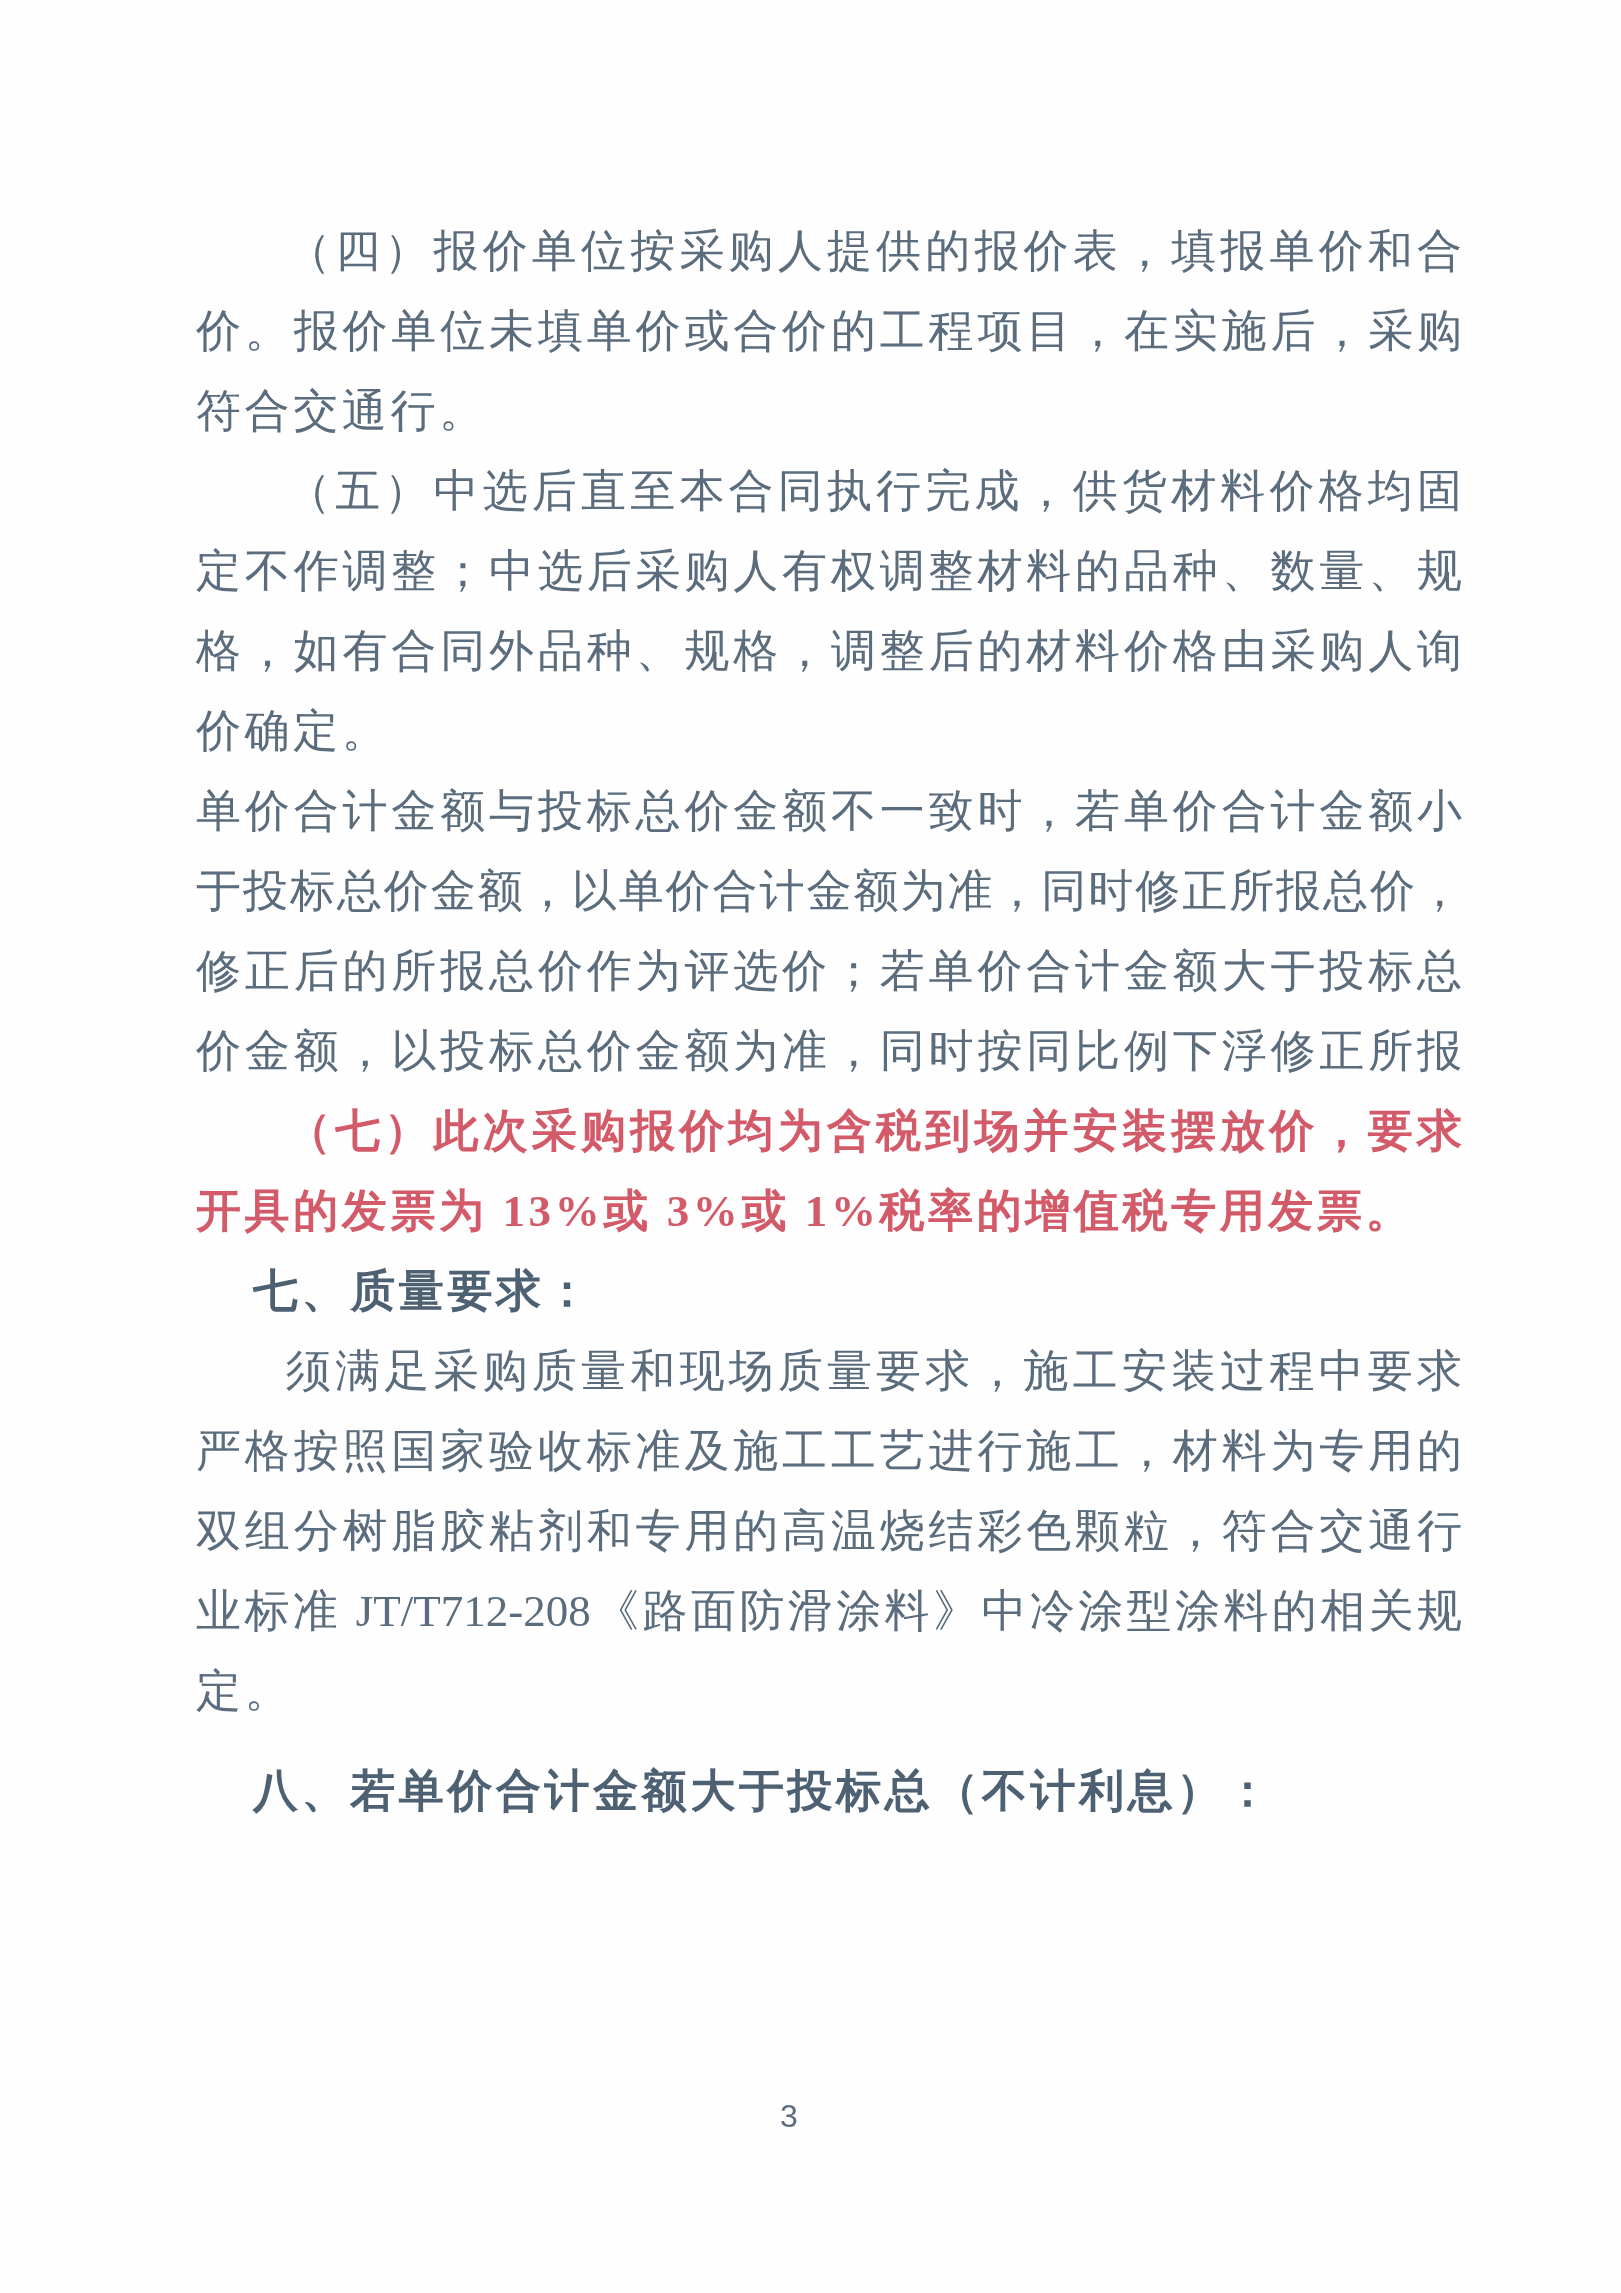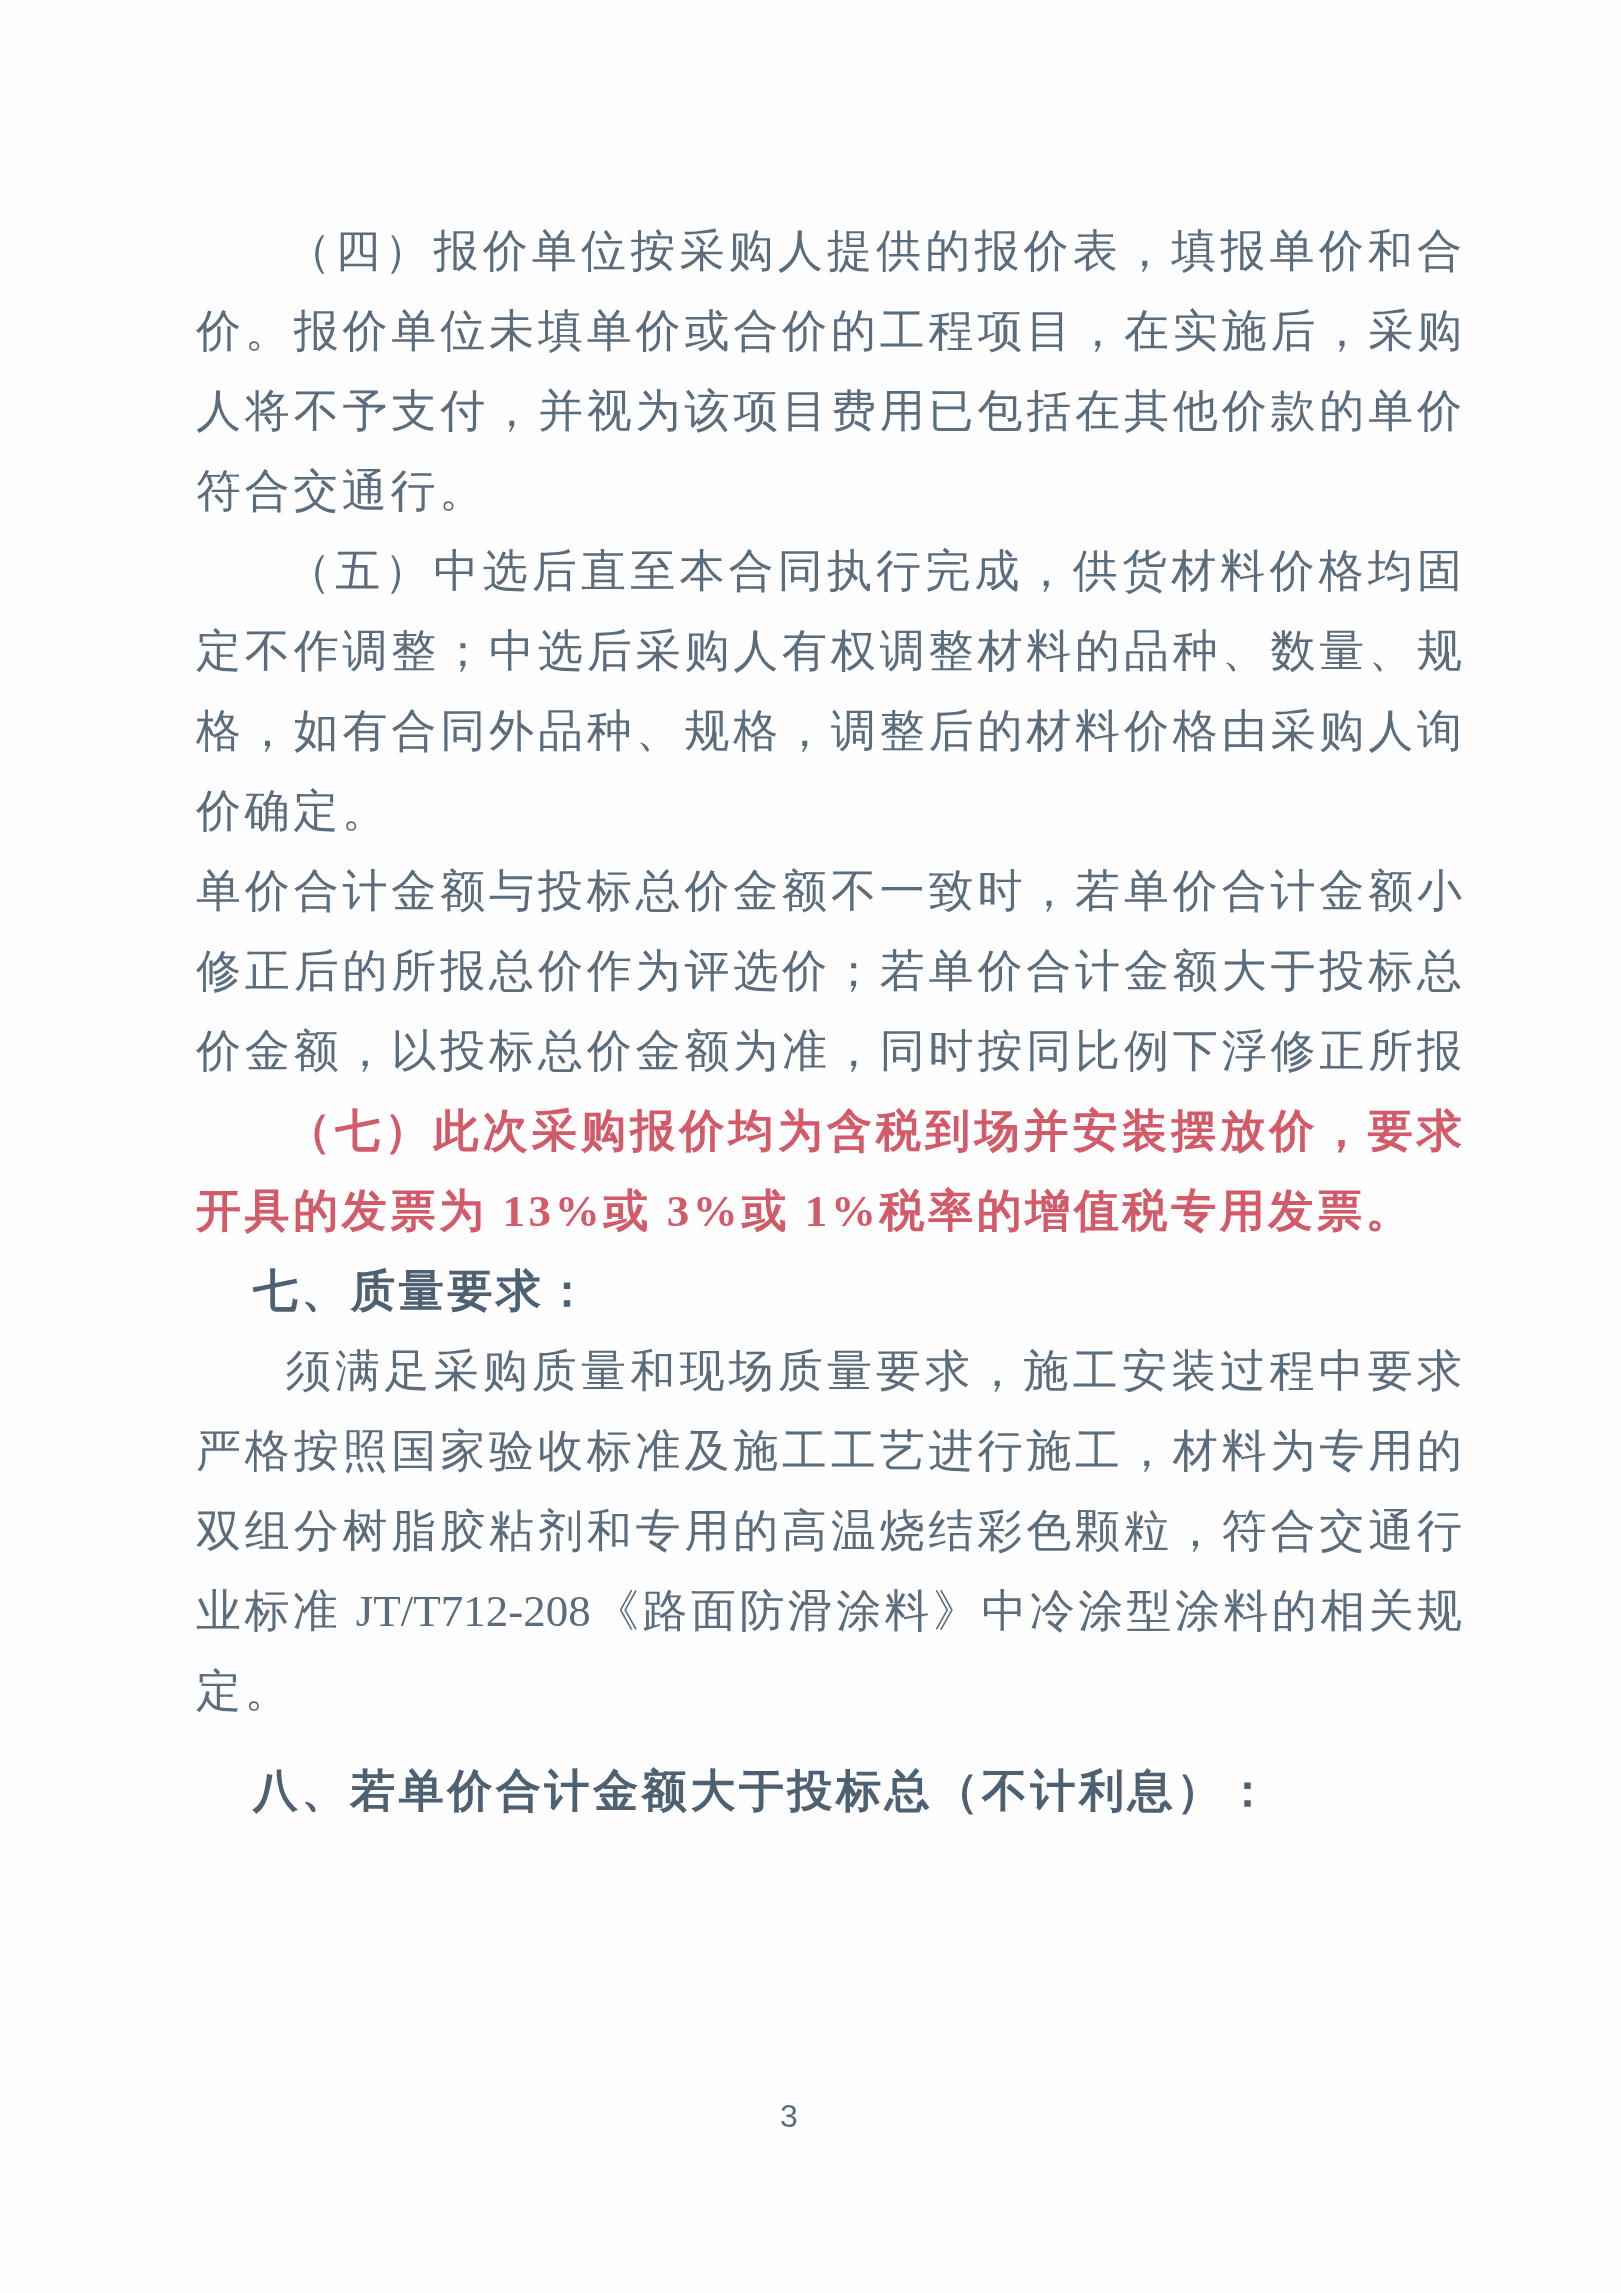--- a/index.html
+++ b/index.html
@@ -61,27 +61,27 @@
     font-family: "Liberation Sans", "DejaVu Sans", sans-serif;
   }
 </style>
 </head>
 <body>
 
 <div class="page">
   <div class="content" id="doc-lines">
       <div class="line indent justify">（四）报价单位按采购人提供的报价表，填报单价和合</div>
       <div class="line justify">价。报价单位未填单价或合价的工程项目，在实施后，采购</div>
-      <div class="line justify">人将不予支付，并视为该项目费用已包括在其他价款的单价</div>
       <div class="line">符合交通行。</div>
       <div class="line indent justify">（五）中选后直至本合同执行完成，供货材料价格均固</div>
       <div class="line justify">定不作调整；中选后采购人有权调整材料的品种、数量、规</div>
       <div class="line justify">格，如有合同外品种、规格，调整后的材料价格由采购人询</div>
       <div class="line">价确定。</div>
       <div class="line justify">单价合计金额与投标总价金额不一致时，若单价合计金额小</div>
+      <div class="line justify">于投标总价金额，以单价合计金额为准，同时修正所报总价，</div>
       <div class="line justify">修正后的所报总价作为评选价；若单价合计金额大于投标总</div>
       <div class="line justify">价金额，以投标总价金额为准，同时按同比例下浮修正所报</div>
       <div class="line red indent justify">（七）此次采购报价均为含税到场并安装摆放价，要求</div>
       <div class="line red">开具的发票为 13%或 3%或 1%税率的增值税专用发票。</div>
       <div class="line heading indent">七、质量要求：</div>
       <div class="line indent justify">须满足采购质量和现场质量要求，施工安装过程中要求</div>
       <div class="line justify">严格按照国家验收标准及施工工艺进行施工，材料为专用的</div>
       <div class="line justify">双组分树脂胶粘剂和专用的高温烧结彩色颗粒，符合交通行</div>
       <div class="line justify">业标准 JT/T712-208《路面防滑涂料》中冷涂型涂料的相关规</div>
       <div class="line">定。</div>

